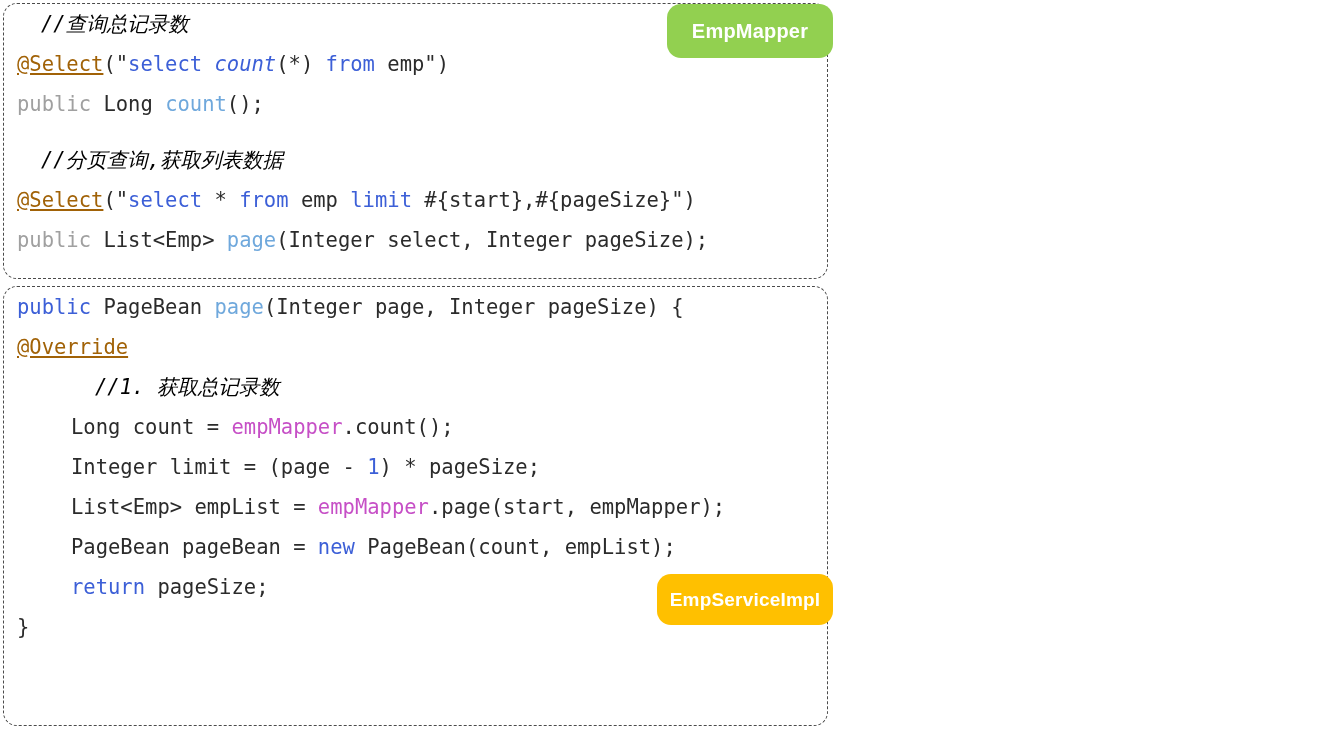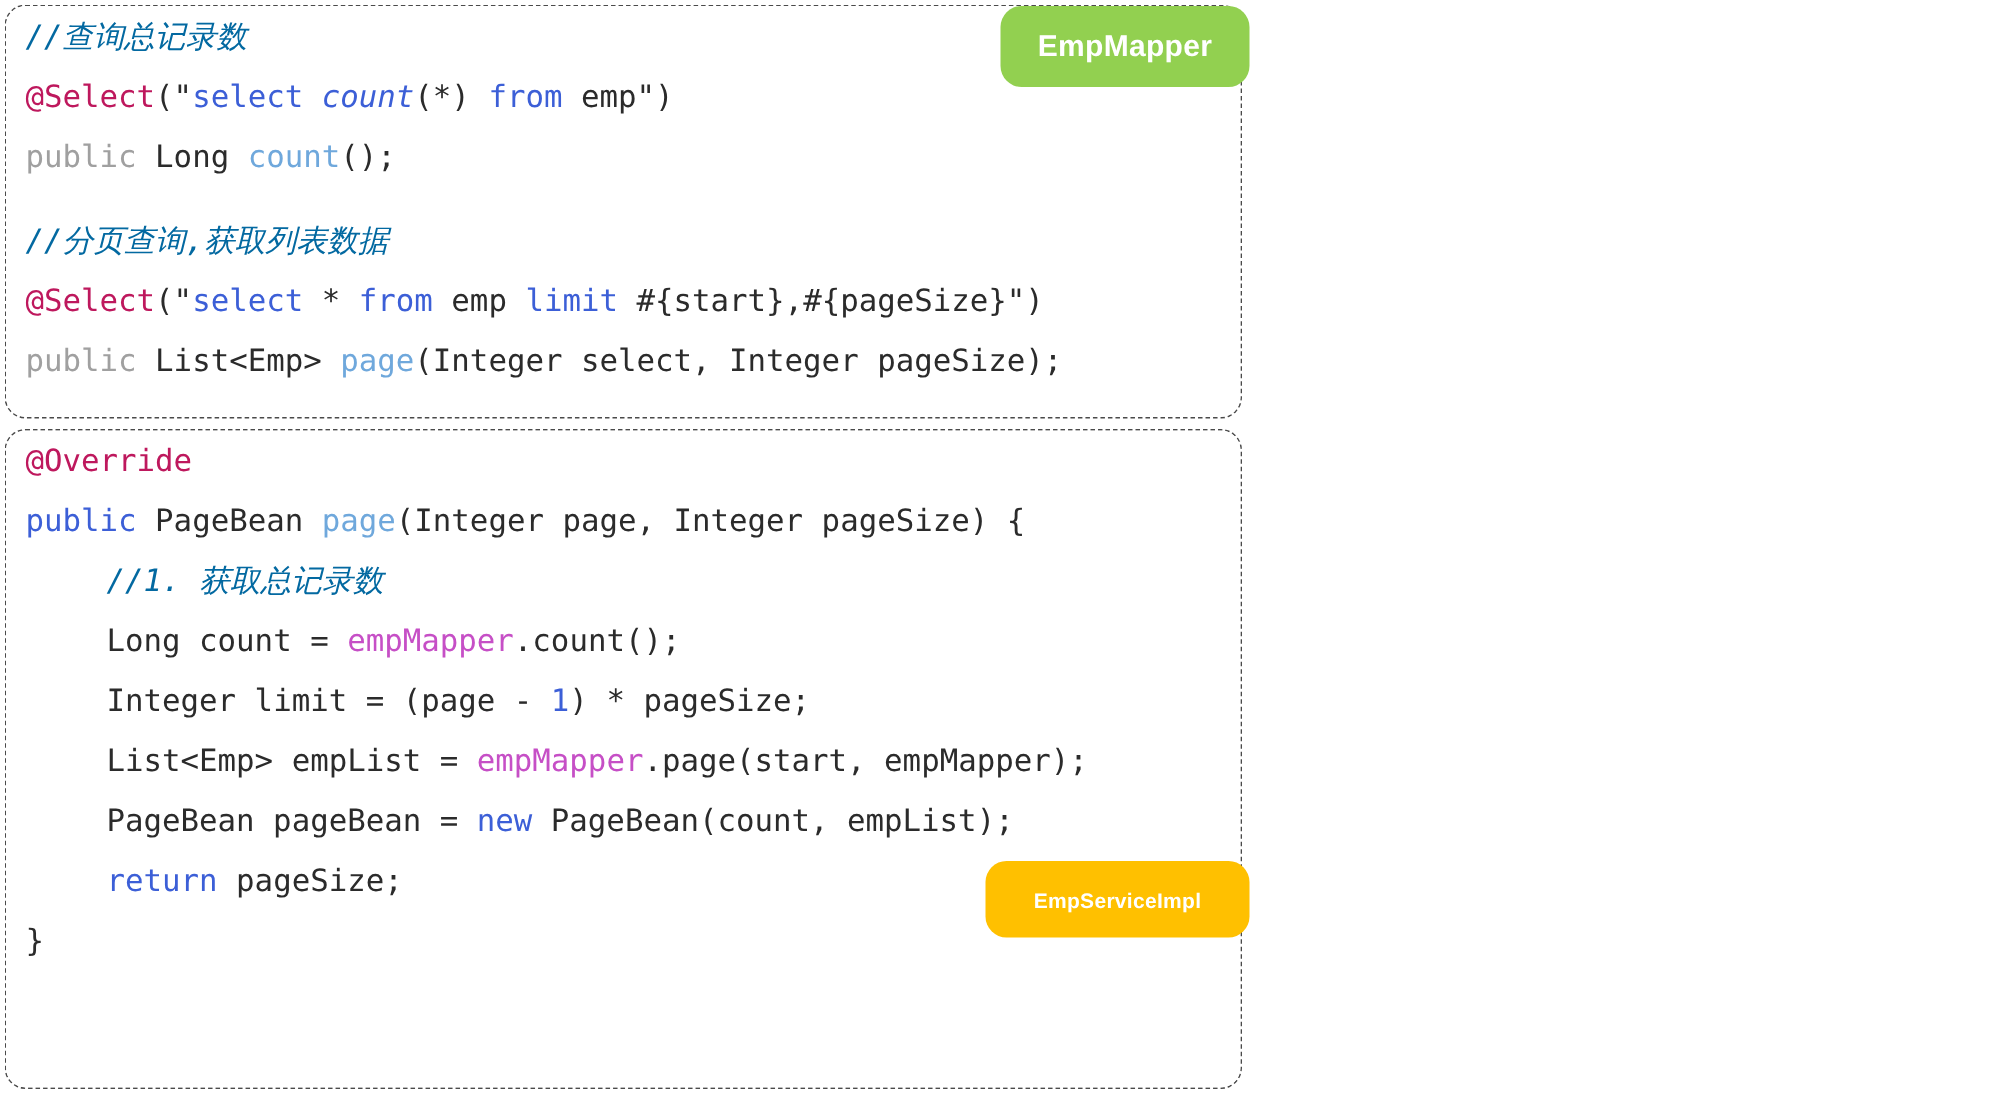--- a/index.html
+++ b/index.html
@@ -61,25 +61,26 @@
   .line.blank {
     height: 16px;
     line-height: 16px;
   }
 
   
   .ind1 { padding-left: 54px; }
 
   
   .tok-comment {
-    color: #0369a1;
+    color: #000000;
     font-style: italic;
     font-family: "DejaVu Sans Mono", "Liberation Mono", monospace;
+    margin-left: 24px;
   }
-  .tok-anno      { color: #be185d; }
+  .tok-anno      { color: #a16207; text-decoration: underline; }
   .tok-kw        { color: #3c5fd7; }
   .tok-kw-gray   { color: #a0a0a0; }
   .tok-plain     { color: #2b2b2b; }
   .tok-type      { color: #2b2b2b; }
   .tok-method    { color: #6fa8dc; }
   .tok-field     { color: #c64fc6; }
   .tok-num       { color: #3c5fd7; }
   .tok-sqlkw     { color: #3c5fd7; }
   .tok-sqlfn     { color: #3c5fd7; font-style: italic; }
 
@@ -104,21 +105,21 @@
     border-radius: 14px 14px 14px 14px;
     font-size: 20px;
   }
   #badge-service {
     left: 653px;
     top: 287px;
     width: 176px;
     height: 51px;
     background: #ffc000;
     border-radius: 14px 14px 14px 14px;
-    font-size: 14px;
+    font-size: 19px;
   }
 </style>
 </head>
 <body>
 
 <div id="stage">
 
   <div class="code-box" id="box-mapper">
 
     <div class="code-lines">
@@ -139,23 +140,23 @@
 
     </div>
 
     <div class="badge" id="badge-mapper">EmpMapper</div>
   </div>
 
   <div class="code-box" id="box-service">
 
     <div class="code-lines">
 
+      <div class="line"><span class="tok-kw">public</span><span class="tok-plain"> </span><span class="tok-type">PageBean</span><span class="tok-plain"> </span><span class="tok-method">page</span><span class="tok-plain">(Integer page, Integer pageSize) {</span></div>
+
       <div class="line"><span class="tok-anno">@Override</span></div>
-
-      <div class="line"><span class="tok-kw">public</span><span class="tok-plain"> </span><span class="tok-type">PageBean</span><span class="tok-plain"> </span><span class="tok-method">page</span><span class="tok-plain">(Integer page, Integer pageSize) {</span></div>
 
       <div class="line ind1"><span class="tok-comment">//1. 获取总记录数</span></div>
 
       <div class="line ind1"><span class="tok-type">Long</span><span class="tok-plain"> count = </span><span class="tok-field">empMapper</span><span class="tok-plain">.count();</span></div>
 
 
       <div class="line ind1"><span class="tok-type">Integer</span><span class="tok-plain"> limit = (page - </span><span class="tok-num">1</span><span class="tok-plain">) * pageSize;</span></div>
 
       <div class="line ind1"><span class="tok-type">List&lt;Emp&gt;</span><span class="tok-plain"> empList = </span><span class="tok-field">empMapper</span><span class="tok-plain">.page(start, empMapper);</span></div>
 

